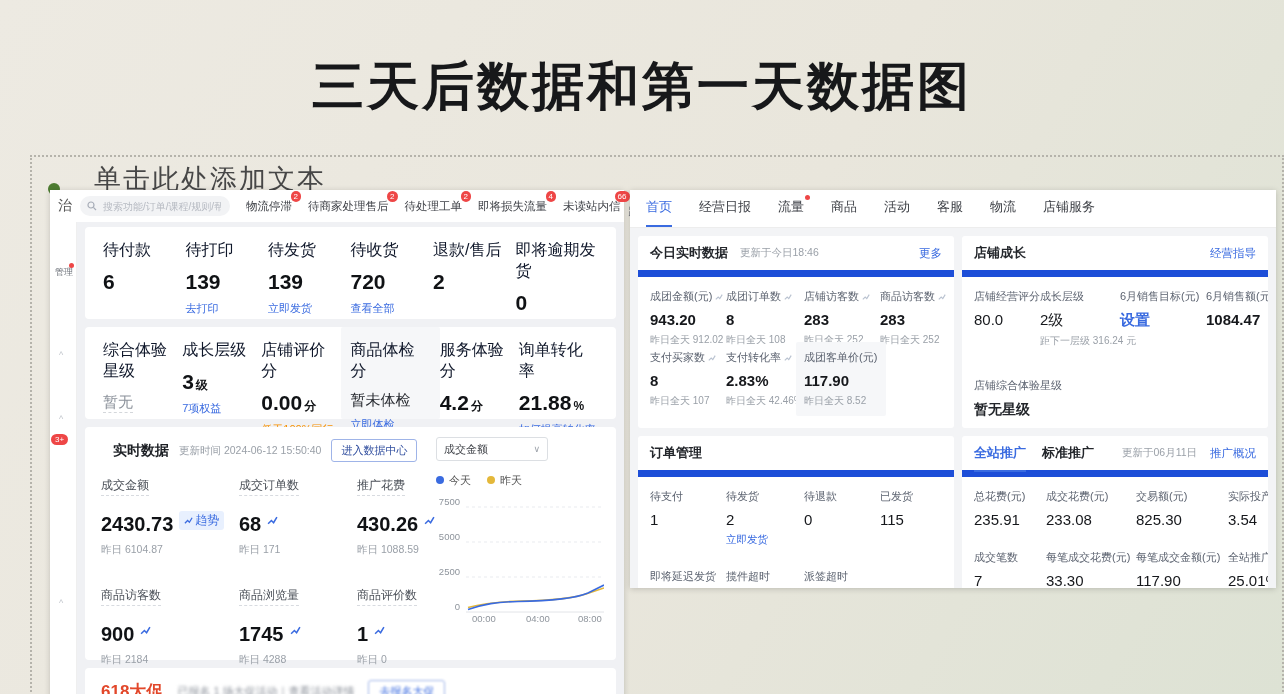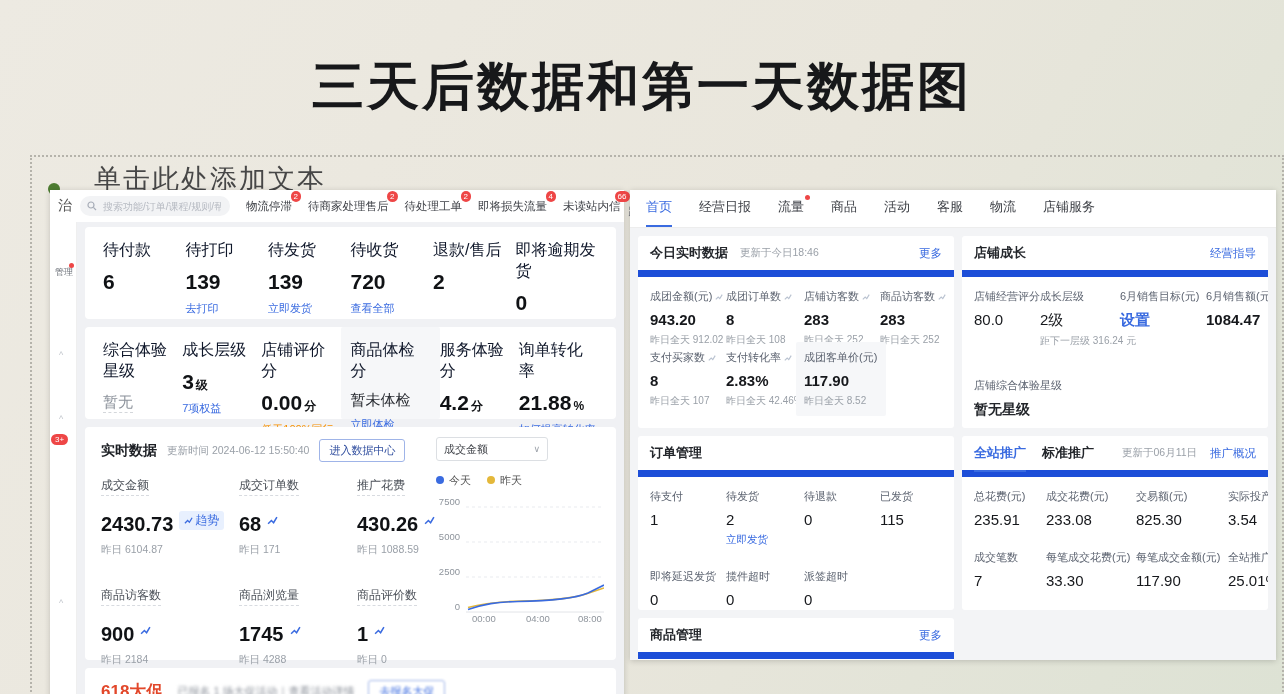--- a/index.html
+++ b/index.html
@@ -44,21 +44,21 @@
   .metric .lab{font-size:16px;color:#0f172a;}
   .metric .val{font-size:21px;font-weight:600;color:#101215;margin-top:9px;}
   .metric .val .unit{font-size:12px;font-weight:600;margin-left:2px;}
   .metric .val.small{font-size:15px;font-weight:500;color:#2a2d33;}
   .metric .val.muted{font-size:15px;font-weight:400;color:#8d939c;border-bottom:1px dashed #d4d7db;display:inline-block;margin-top:11px;}
   .metric .lnk{font-size:11px;color:#3a6be0;margin-top:7px;cursor:pointer;}
   .metric .lnk.orange{color:#f79100;}
   .cell-shade{background:#f6f7f9;margin:-13px 0 0;padding:13px 10px 0;border-radius:2px;}
   .rt-card{flex:1;position:relative;padding:12px 16px;box-sizing:border-box;}
   .rt-head{display:flex;align-items:center;gap:10px;}
-  .rt-title{font-size:14px;font-weight:700;color:#1c1f24;}
+  .rt-title{font-size:14px;font-weight:700;color:#1c1f24;margin-left:12px;}
   .rt-upd{font-size:10.5px;color:#9aa0a8;}
   .rt-btn{border:1px solid #9fb4e8;color:#2f4d9e;font-size:11px;padding:3px 9px;border-radius:3px;
     background:#fff;cursor:pointer;}
   .rt-grid{position:absolute;left:16px;top:48px;display:grid;grid-template-columns:138px 118px 112px;
     row-gap:28px;}
   .rt-grid .lab{font-size:12px;color:#4b5058;border-bottom:1px dashed #d8dbe0;display:inline-block;padding-bottom:1px;}
   .rt-grid .valrow{display:flex;align-items:center;gap:6px;margin-top:8px;}
   .rt-grid .val{font-size:20px;font-weight:700;color:#101215;}
   .rt-grid .yest{font-size:10.5px;color:#9aa0a8;margin-top:7px;}
   .trend-pill{display:inline-flex;align-items:center;gap:2px;background:#e8f0fe;color:#3a6be0;
@@ -73,21 +73,21 @@
   .ylab{position:absolute;left:0;width:24px;text-align:right;font-size:9.5px;color:#8e949c;}
   .xlab{position:absolute;top:117px;font-size:9.5px;color:#8e949c;}
   .plot svg{position:absolute;left:30px;top:5px;}
   .promo-card{height:46px;display:flex;align-items:center;padding:0 16px;gap:14px;flex:none;}
   .promo-title{color:#e2472a;font-weight:800;font-size:17px;}
   .promo-desc{font-size:11px;color:#8a8f98;filter:blur(1.4px);}
   .promo-btn{border:1px solid #9fb4e8;color:#3a6be0;font-size:11px;padding:3px 10px;border-radius:3px;
     background:#fff;filter:blur(1.2px);cursor:pointer;}
 
   
-  .dash-right{position:absolute;left:598px;top:33px;width:646px;height:470px;background:#f3f4f6;
+  .dash-right{position:absolute;left:598px;top:33px;width:646px;height:398px;background:#f3f4f6;
     box-shadow:0 1px 6px rgba(0,0,0,.18);overflow:hidden;}
   .rnav{height:38px;background:#fff;display:flex;align-items:flex-end;gap:27px;padding:0 16px;
     font-size:13px;color:#3c3f45;border-bottom:1px solid #ededed;box-sizing:border-box;}
   .rtab{padding-bottom:11px;position:relative;cursor:pointer;white-space:nowrap;}
   .rtab.active{color:#3a6be0;}
   .rtab.active::after{content:"";position:absolute;left:50%;transform:translateX(-50%);bottom:0;
     width:26px;height:2px;background:#3a6be0;}
   .rtab .reddot{position:absolute;top:-3px;right:-6px;width:5px;height:5px;border-radius:50%;background:#ee4646;}
   .rgrid{display:grid;grid-template-columns:316px 1fr;gap:8px;padding:8px;}
   .panel{background:#fff;border-radius:3px;overflow:hidden;}

